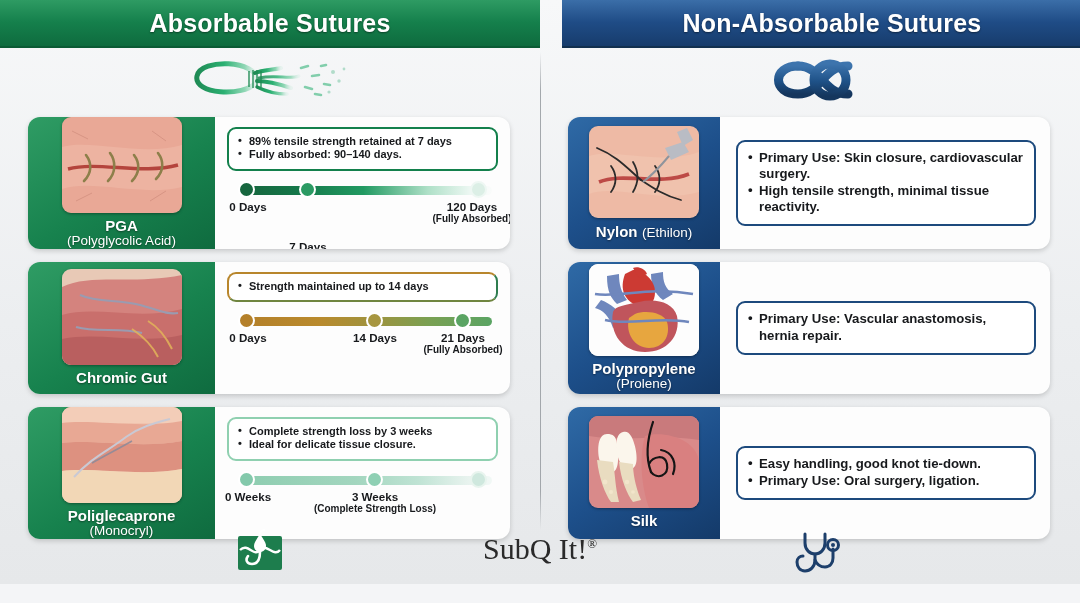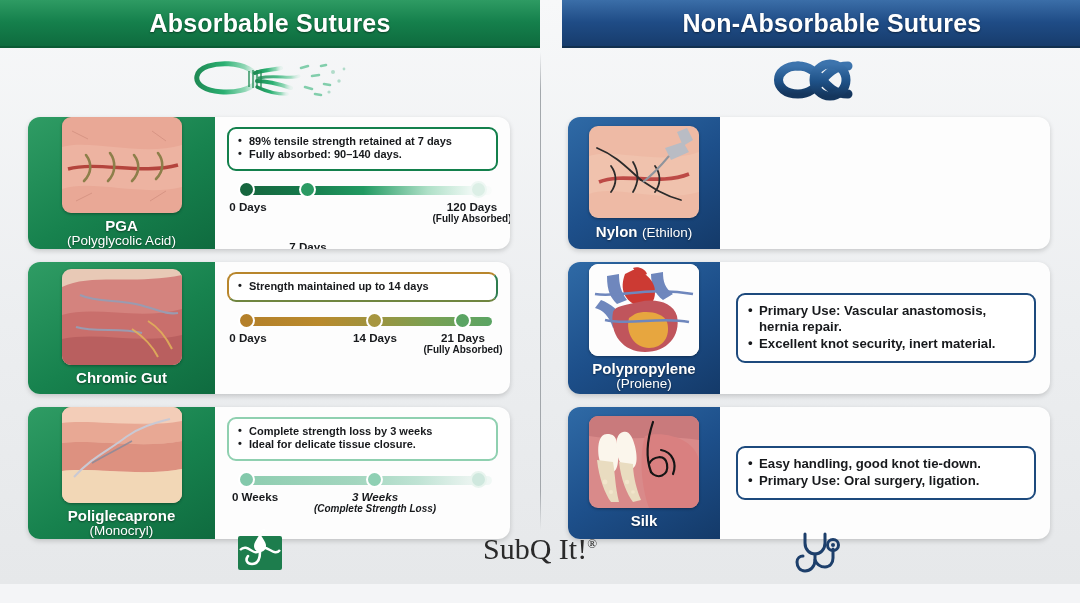--- a/index.html
+++ b/index.html
@@ -290,24 +290,24 @@
         <ul>
           <li>Complete strength loss by 3 weeks</li>
           <li>Ideal for delicate tissue closure.</li>
         </ul>
       </div>
       <div class="tl">
         <div class="bar t3"></div>
         <div class="dot" style="left:11px;background:#83c9ab;"></div>
         <div class="dot" style="left:139px;background:#8fd0b4;"></div>
         <div class="dot" style="left:243px;background:#cfe8de;border-color:#e8f4ee;"></div>
-        <div class="lbl" style="left:28px;top:18px;">
+        <div class="lbl" style="left:21px;top:18px;">
           <span>0 Weeks</span>
         </div>
-        <div class="lbl" style="left:148px;top:18px;font-style:italic;">
+        <div class="lbl" style="left:148px;top:18px;">
           <span>3 Weeks</span>
           <span class="s">(Complete Strength Loss)</span>
         </div>
       </div>
     </div>
   </div>
 
   <div class="card nab" style="top:117px;">
     <div class="pane">
       <div class="thumb">
@@ -329,20 +329,28 @@
           <g stroke="#8f949c" stroke-width="2" fill="none">
             <path d="M80 30 C70 42 62 50 54 56"></path>
           </g>
         </svg>
       </div>
       <div class="pane-label inline">
         <span class="nm">Nylon</span>
         <span class="sub">(Ethilon)</span>
       </div>
     </div>
+    <div class="body">
+      <div class="bbox cn">
+        <ul>
+          <li>Primary Use: Skin closure, cardiovascular surgery.</li>
+          <li>High tensile strength, minimal tissue reactivity.</li>
+        </ul>
+      </div>
+    </div>
   </div>
 
   <div class="card nab" style="top:262px;">
     <div class="pane">
       <div class="thumb" style="background:#fff;">
         <svg class="imgwrap" viewBox="0 0 110 92" preserveAspectRatio="none">
           <rect width="110" height="92" fill="#fdfdfd"></rect>
           <g fill="#6f87bd">
             <path d="M18 12 C18 28 22 34 28 40 L38 36 C32 28 30 20 30 10 Z"></path>
             <path d="M62 10 C62 22 66 30 74 36 L84 30 C76 24 74 18 74 8 Z"></path>
@@ -362,21 +370,20 @@
       </div>
       <div class="pane-label">
         <span class="nm">Polypropylene</span>
         <span class="sub">(Prolene)</span>
       </div>
     </div>
     <div class="body">
       <div class="bbox cn">
         <ul>
           <li>Primary Use: Vascular anastomosis, hernia repair.</li>
-          <li>Excellent knot security, inert material.</li>
         </ul>
       </div>
     </div>
   </div>
 
   <div class="card nab" style="top:407px;">
     <div class="pane">
       <div class="thumb">
         <svg class="imgwrap" viewBox="0 0 110 92" preserveAspectRatio="none">
           <rect width="110" height="92" fill="#d98a8a"></rect>

